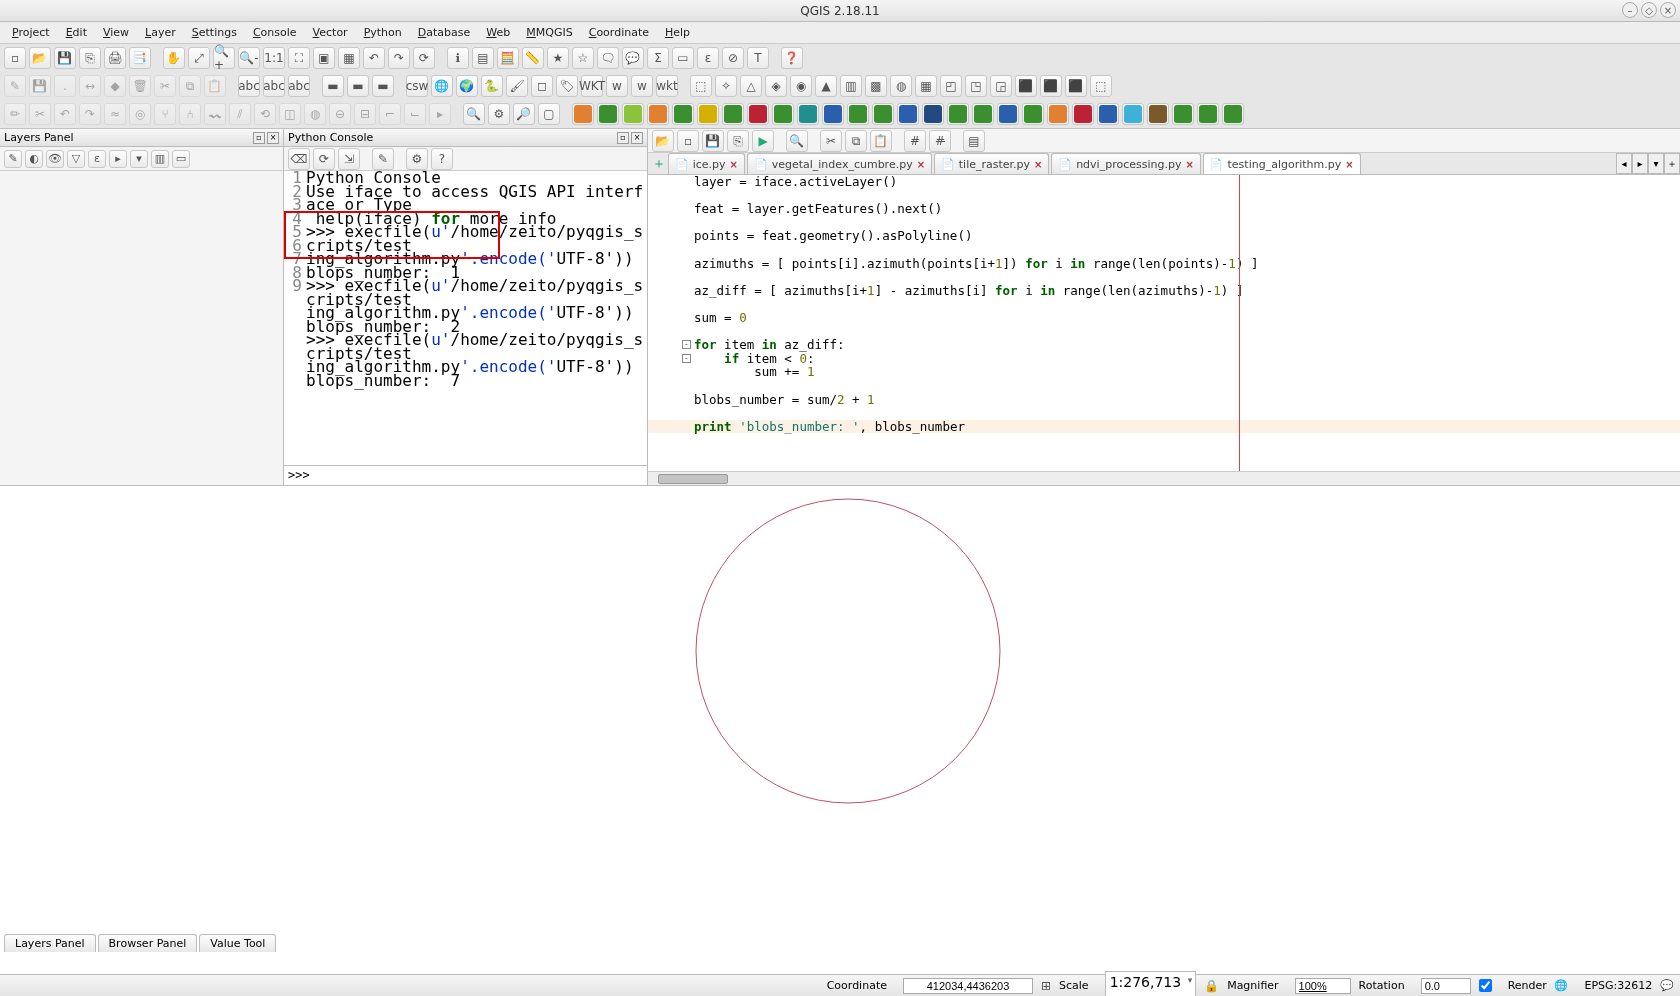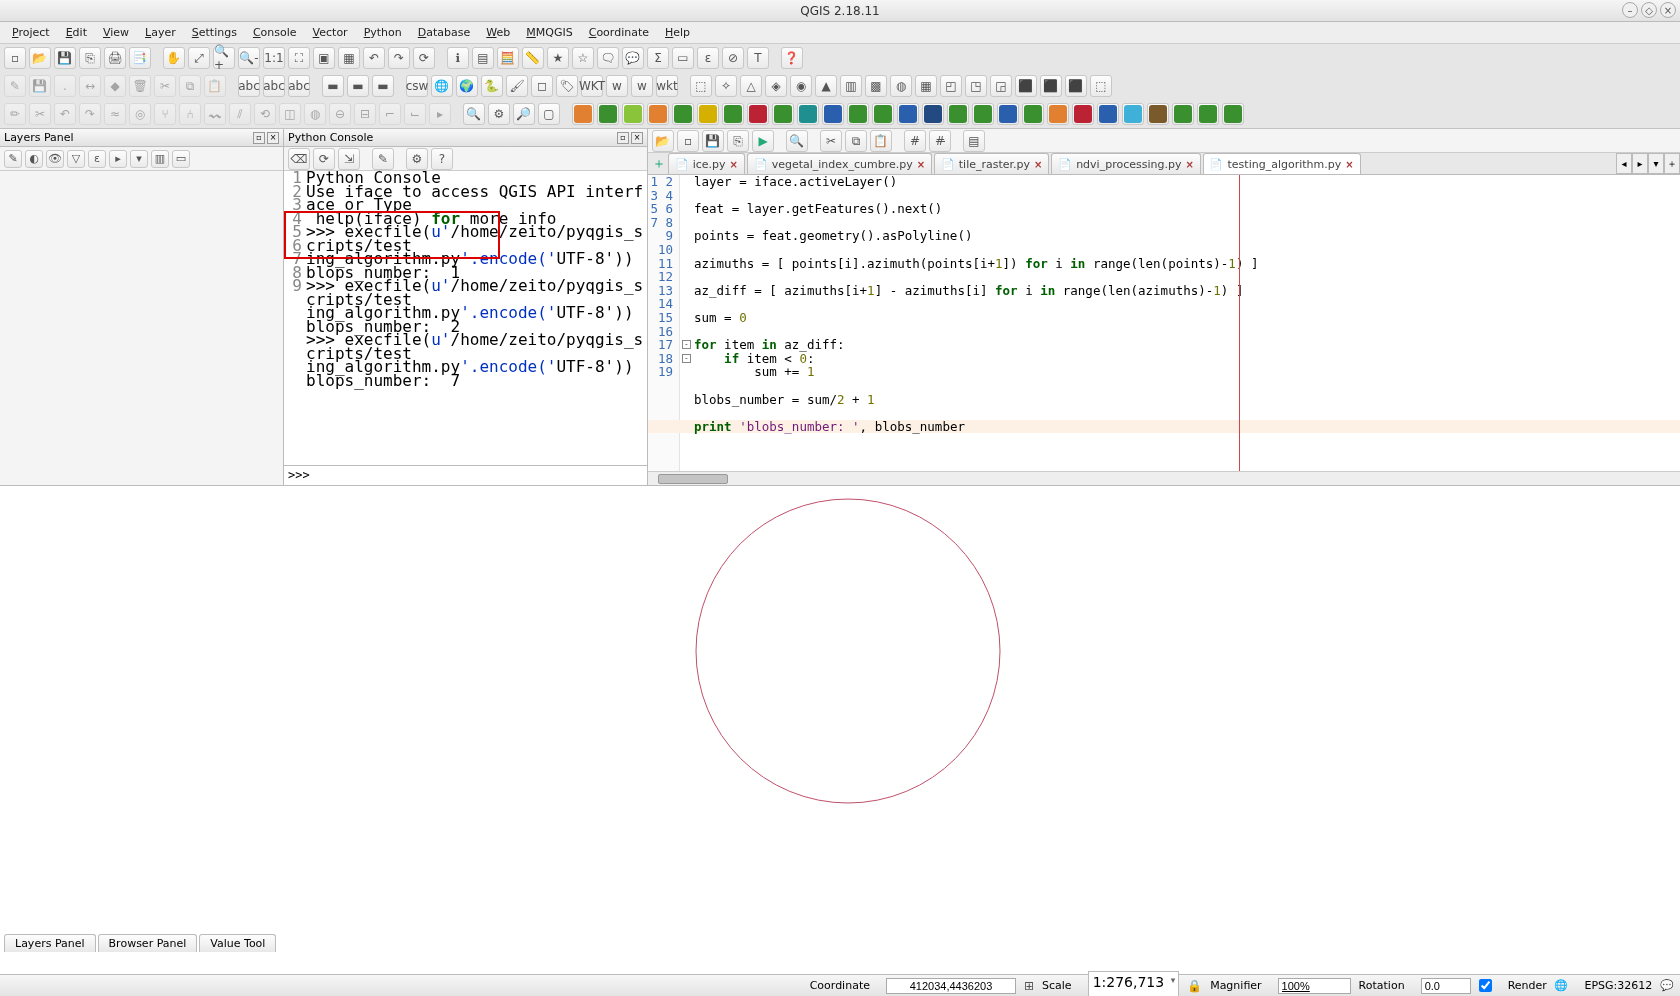--- a/index.html
+++ b/index.html
@@ -47,21 +47,21 @@
   .ed-tabs .tab.active{background:#fff;}
   .ed-tabs .tab .tabx{color:#a33;font-weight:bold;font-size:10px;}
   .ed-tabs .add { width:18px; display:flex;align-items:center;justify-content:center;color:#2a7; font-size:14px;}
   .ed-tabs .nav { margin-left:auto; display:flex;}
   .ed-tabs .nav span{width:16px;display:flex;align-items:center;justify-content:center;border:1px solid #bbb;background:#f0f0f0;font-size:10px;cursor:pointer;}
   .code-area { flex:1; background:#fff; font-family:"DejaVu Sans Mono",monospace; font-size:12.5px; position:relative; overflow:hidden;}
   .code-gutter { position:absolute; left:0; top:0; bottom:14px; width:32px; text-align:right; color:#3b6fb5; padding:0 6px 0 0; line-height:13.6px;background:#fafafa;border-right:1px solid #e4e4e4;}
   .code-text { position:absolute; left:46px; right:0; top:0; bottom:14px; line-height:13.6px; white-space:pre;}
   .code-text .kw{color:#006000;font-weight:bold;}
   .code-text .num{color:#707000;}
-  .code-text .str{color:#701a75;}
+  .code-text .str{color:#0f766e;}
   .code-text .line-hl{background:#fdf1e6;display:block;margin-left:-46px;padding-left:46px;}
   .code-fold { position:absolute; left:34px; top:0; bottom:14px; width:10px;}
   .code-fold .fm{position:absolute;left:0;width:9px;height:9px;border:1px solid #888;background:#fff;font-size:8px;line-height:7px;text-align:center;color:#555;}
   .margin-line{position:absolute;top:0;bottom:14px;left:591px;width:1px;background:#d66;border-left:1px solid rgba(200,50,50,.6);} 
   .hscroll{position:absolute;left:0;right:0;bottom:0;height:14px;background:#eee;border-top:1px solid #ccc;}
   .hscroll .thumb{position:absolute;left:10px;top:2px;height:10px;width:70px;background:#c4c4c4;border:1px solid #999;border-radius:2px;}
   .canvas { flex:1; background:#fff; position:relative; border-top:1px solid #bbb;}
   .canvas svg{position:absolute;inset:0;}
   .bottom-tabs { position:absolute; left:4px; bottom:22px; display:flex; gap:2px;}
   .bottom-tabs .btab{padding:2px 10px;border:1px solid #bbb;border-bottom:none;background:linear-gradient(to bottom,#fdfdfd,#e8e8e8);border-radius:3px 3px 0 0;font-size:11px;cursor:pointer;}
@@ -422,40 +422,20 @@
             <span class="tabx">×</span>
           </div>
           <div class="nav">
             <span>◂</span>
             <span>▸</span>
             <span>▾</span>
             <span>＋</span>
           </div>
         </div>
       <div class="code-area">
-        <div class="code-gutter" id="codegutter">1
-2
-3
-4
-5
-6
-7
-8
-9
-10
-11
-12
-13
-14
-15
-16
-17
-18
-19
-</div>
         <div class="code-fold" id="codefold">
             <div class="fm" style="top: 165.2px;">-</div>
             <div class="fm" style="top: 178.8px;">-</div>
           </div>
         <div class="code-text" id="codetext">layer = iface.activeLayer()
 
 feat = layer.getFeatures().next()
 
 points = feat.geometry().asPolyline()
 
@@ -506,21 +486,21 @@
       <span>Scale</span>
     <div class="tb-combo" style="min-width:90px">
         <span>1:276,713</span>
       </div>
     </div>
   <div class="field">
       <span class="lock">🔒</span>
     </div>
   <div class="field">
       <span>Magnifier</span>
-    <input type="text" style="width: 73px; text-decoration: underline;" value="100%">
+    <input type="text" style="width: 56px; text-decoration: underline;" value="100%">
     </div>
   <div class="field">
       <span>Rotation</span>
     <input type="text" style="width: 50px;" value="0.0">
     </div>
   <div class="field">
       <input type="checkbox" checked="" style="">
     <span>Render</span>
     </div>
   <div class="field">

